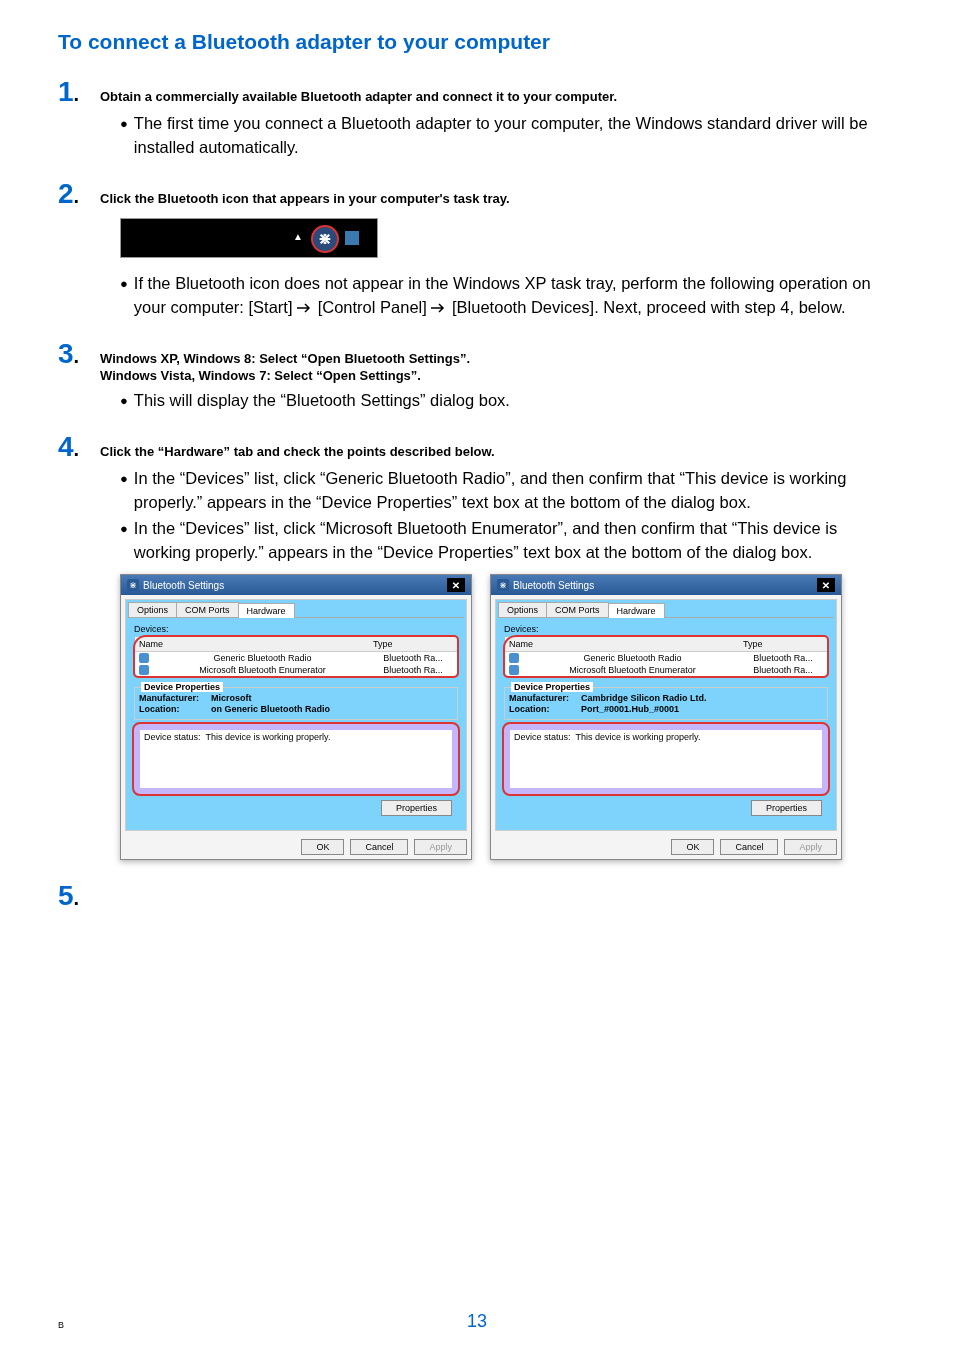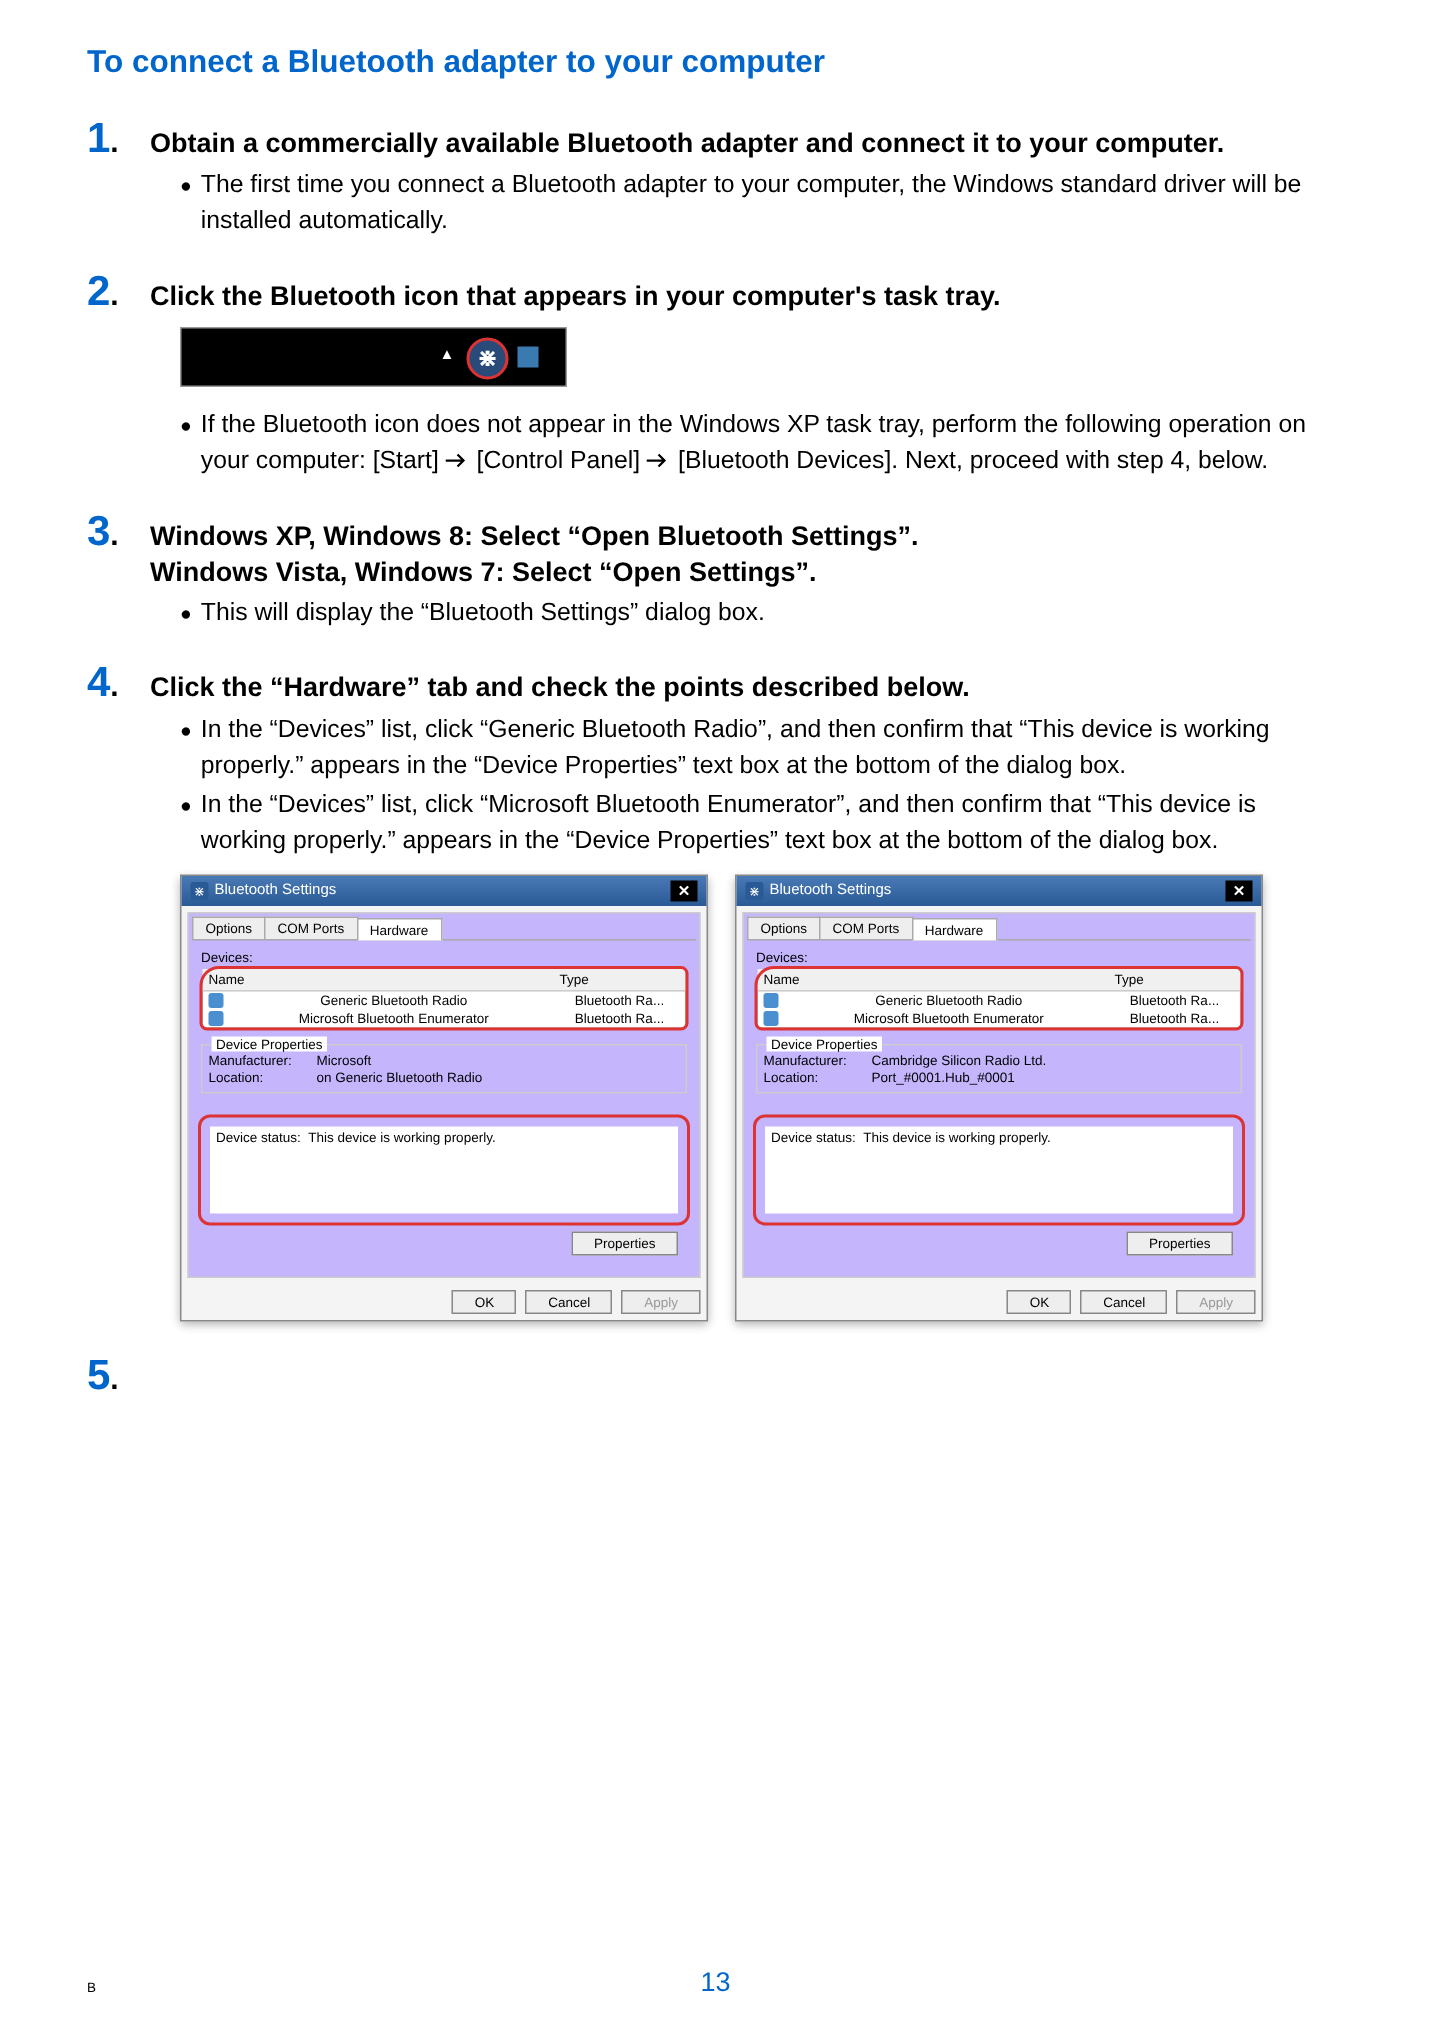--- a/index.html
+++ b/index.html
@@ -28,21 +28,21 @@
     font-size: 28px;
     font-weight: bold;
     width: 42px;
     flex-shrink: 0;
   }
   .step-num .dot {
     color: #000;
     font-size: 20px;
   }
   .step-text {
-    font-size: 18px;
+    font-size: 13px;
     font-weight: bold;
     line-height: 1.35;
     flex: 1;
   }
   .sub-bullets {
     margin-left: 62px;
     margin-bottom: 18px;
   }
   .bullet-row {
     display: flex;
@@ -150,21 +150,21 @@
     height: 14px;
     background: #000;
     color: #fff;
     display: flex;
     align-items: center;
     justify-content: center;
     font-size: 10px;
     font-weight: bold;
   }
   .dlg-body {
-    background: #c4b5fd;
+    background: #7dd3fc;
     margin: 4px;
     border: 1px solid #ccc;
     padding: 2px;
   }
   .tabs-row {
     display: flex;
     font-size: 9px;
     border-bottom: 1px solid #aaa;
   }
   .tab {
@@ -215,21 +215,22 @@
     height: 10px;
     background: #4a90d0;
     border-radius: 2px;
     margin-right: 3px;
     display: inline-block;
   }
   .props-group {
     border: 1px solid #ccc;
     padding: 4px;
     position: relative;
-    margin-bottom: 16px;
+    margin-bottom: 4px;
+    font-weight: bold;
   }
   .props-legend {
     position: absolute;
     top: -6px;
     left: 6px;
     background: #fff;
     padding: 0 3px;
     font-size: 9px;
   }
   .status-box {

